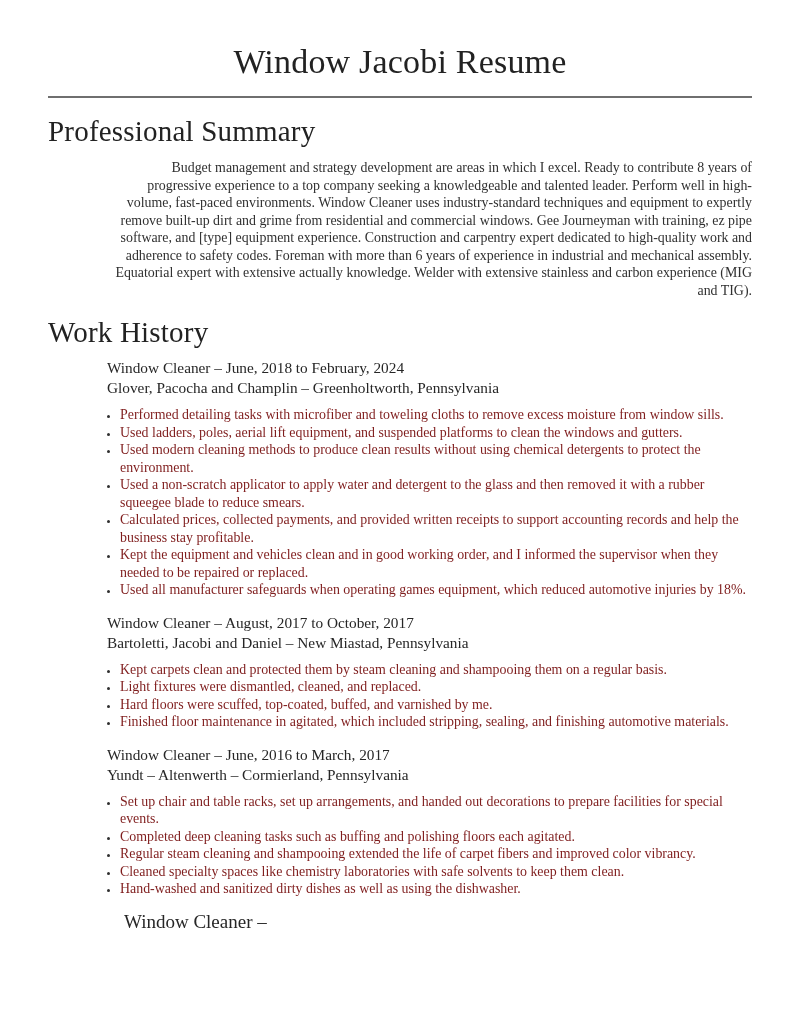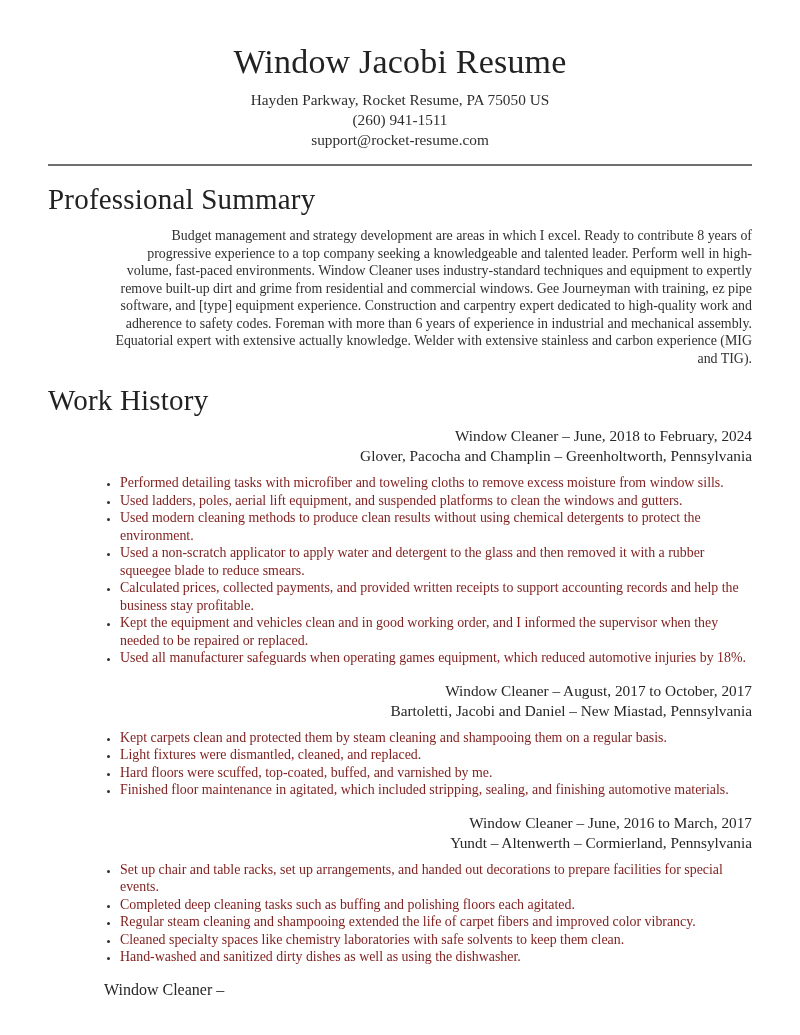--- a/index.html
+++ b/index.html
@@ -49,56 +49,50 @@
   }
 
   
   .job { margin: 14px 0 0 59px; }
   .job.first { margin-top: 9px; }
   .job-title, .job-company {
     font-size: 15.3px;
     line-height: 20px;
     font-weight: 500;
     color: #262626;
-    text-align: right;
   }
   .job-bullets {
     margin: 8px 0 0 0;
     padding: 0 0 0 13px;
     list-style: disc outside;
   }
   .job-bullets li {
     font-size: 13.9px;
     line-height: 17.5px;
     color: #7f1d1d;
     padding-left: 0;
   }
   .job-bullets li::marker { font-size: 11px; color: #303030; }
 
   .partial-next {
-    margin: 14px 0 0 56px;
-    font-size: 16px;
+    margin: 14px 0 0 76px;
+    font-size: 19px;
     line-height: 20px;
     font-weight: 500;
     color: #262626;
     white-space: nowrap;
   }
 </style>
 </head>
 <body>
 
 <div class="page">
 
   <header class="doc-header">
     <h1 class="doc-title">Window Jacobi Resume</h1>
-    <div class="contact">
-      <div>Hayden Parkway, Rocket Resume, PA 75050 US</div>
-      <div>(260) 941-1511</div>
-      <div>support@rocket-resume.com</div>
-    </div>
   </header>
 
   <hr class="rule">
 
   <section>
     <h2 class="section-heading">Professional Summary</h2>
     <p class="summary-text">Budget management and strategy development are areas in which I excel. Ready to contribute 8 years of progressive experience to a top company seeking a knowledgeable and talented leader. Perform well in high-volume, fast-paced environments. Window Cleaner uses industry-standard techniques and equipment to expertly remove built-up dirt and grime from residential and commercial windows. Gee Journeyman with training, ez pipe software, and [type] equipment experience. Construction and carpentry expert dedicated to high-quality work and adherence to safety codes. Foreman with more than 6 years of experience in industrial and mechanical assembly. Equatorial expert with extensive actually knowledge. Welder with extensive stainless and carbon experience (MIG and TIG).</p>
   </section>
 
   <section>

